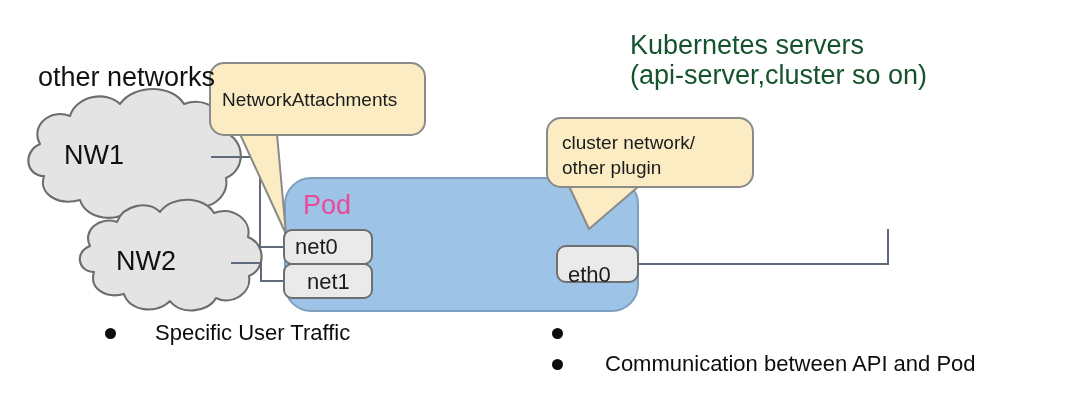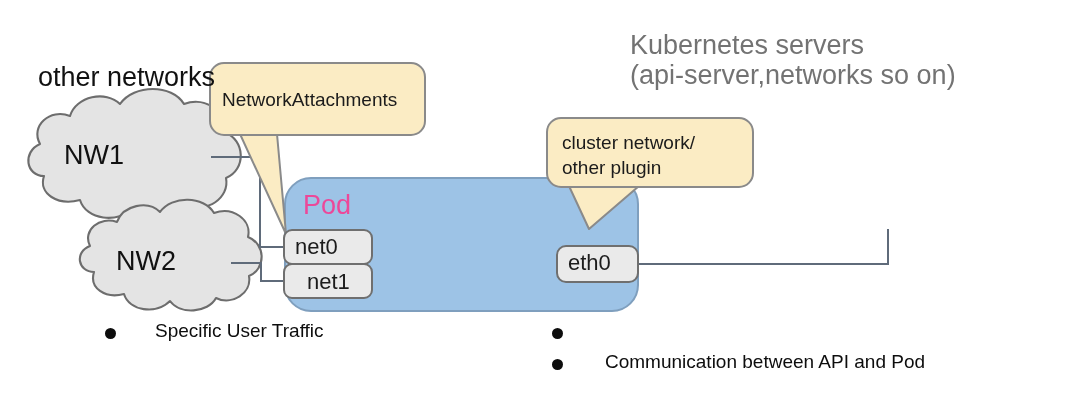--- a/index.html
+++ b/index.html
@@ -25,41 +25,41 @@
     height: 412px;
   }
   .txt {
     position: absolute;
     color: #0a0a0a;
     white-space: pre;
     line-height: 1.18;
   }
   .t-heading {
     font-size: 27px;
-    color: #737373;
+    color: #14532d;
   }
   .t-label {
     font-size: 27px;
     color: #111111;
   }
   .t-callout {
     font-size: 19px;
     color: #1b1b1b;
     line-height: 1.32;
   }
   .t-pod {
     font-size: 27px;
     color: #ec4899;
   }
   .t-iface {
     font-size: 22px;
     color: #1c1c1c;
   }
   .t-bullet {
-    font-size: 19px;
+    font-size: 22px;
     color: #0d0d0d;
   }
   .bullet-dot {
     position: absolute;
     width: 11px;
     height: 11px;
     border-radius: 50%;
     background: #0d0d0d;
   }
 </style>
@@ -128,38 +128,38 @@
     </g>
     <g>
       <rect x="284" y="264" width="88" height="34" rx="8" ry="8" fill="#eaeaea" stroke="#6f6f6f" stroke-width="2"></rect>
     </g>
     <g>
       <rect x="557" y="246" width="81" height="36" rx="9" ry="9" fill="#eaeaea" stroke="#6f6f6f" stroke-width="2"></rect>
     </g>
   </svg>
 
   <div class="txt t-heading" style="left:630px; top:30px;">Kubernetes servers</div>
-  <div class="txt t-heading" style="left:630px; top:60px;">(api-server,networks so on)</div>
+  <div class="txt t-heading" style="left:630px; top:60px;">(api-server,cluster so on)</div>
 
   <div class="txt t-label" style="left:18px; top:62px;margin-left:20px;">other networks</div>
 
   <div class="txt t-label" style="left:64px; top:140px;">NW1</div>
 
   <div class="txt t-label" style="left:116px; top:246px;">NW2</div>
 
   <div class="txt t-callout" style="left:562px; top:130px;">cluster network/</div>
 
   <div class="txt t-callout" style="left:222px; top:87px;">NetworkAttachments</div>
   <div class="txt t-callout" style="left:562px; top:155px;">other plugin</div>
 
   <div class="txt t-pod" style="left:303px; top:190px;">Pod</div>
 
   <div class="txt t-iface" style="left:295px; top:234px;">net0</div>
   <div class="txt t-iface" style="left:295px; top:269px;margin-left:12px;">net1</div>
-  <div class="txt t-iface" style="left:568px; top:250px;">eth0</div>
+  <div class="txt t-iface" style="left:568px; top:262px;">eth0</div>
 
   <div class="bullet-dot" style="left:105px; top:328px;"></div>
   <div class="txt t-bullet" style="left:155px; top:320px;">Specific User Traffic</div>
 
   <div class="bullet-dot" style="left:552px; top:328px;"></div>
 
   <div class="bullet-dot" style="left:552px; top:359px;"></div>
   <div class="txt t-bullet" style="left:605px; top:351px;">Communication between API and Pod</div>
 
 </div>

